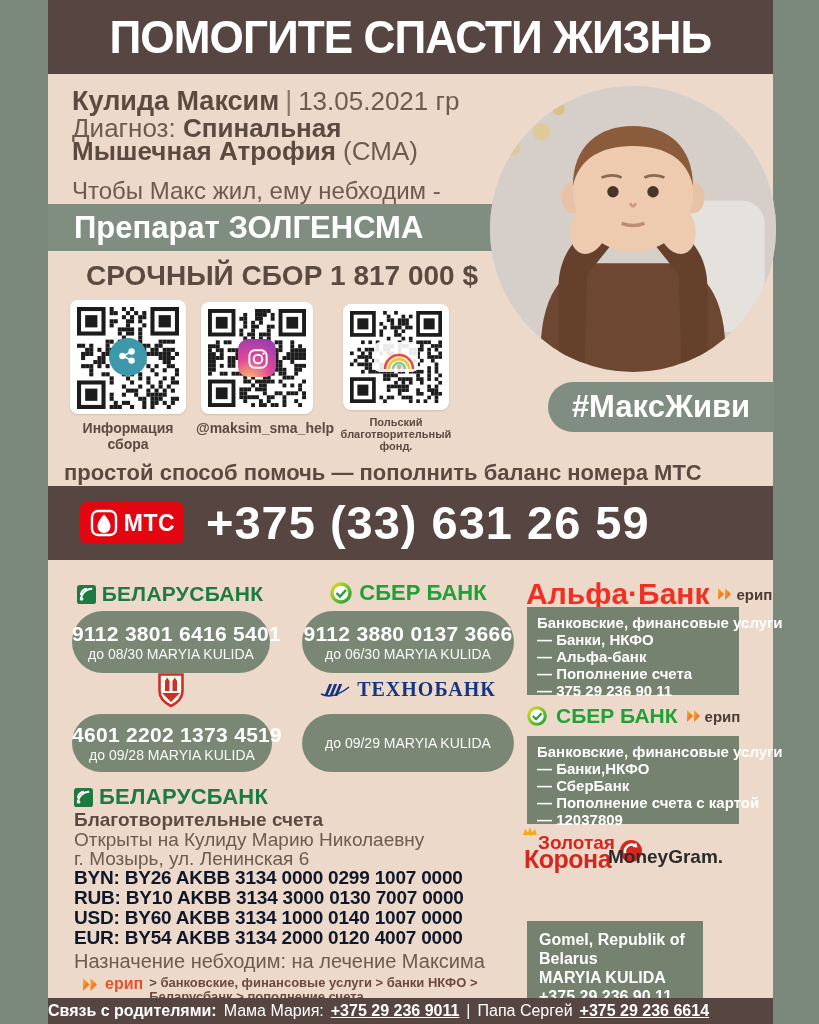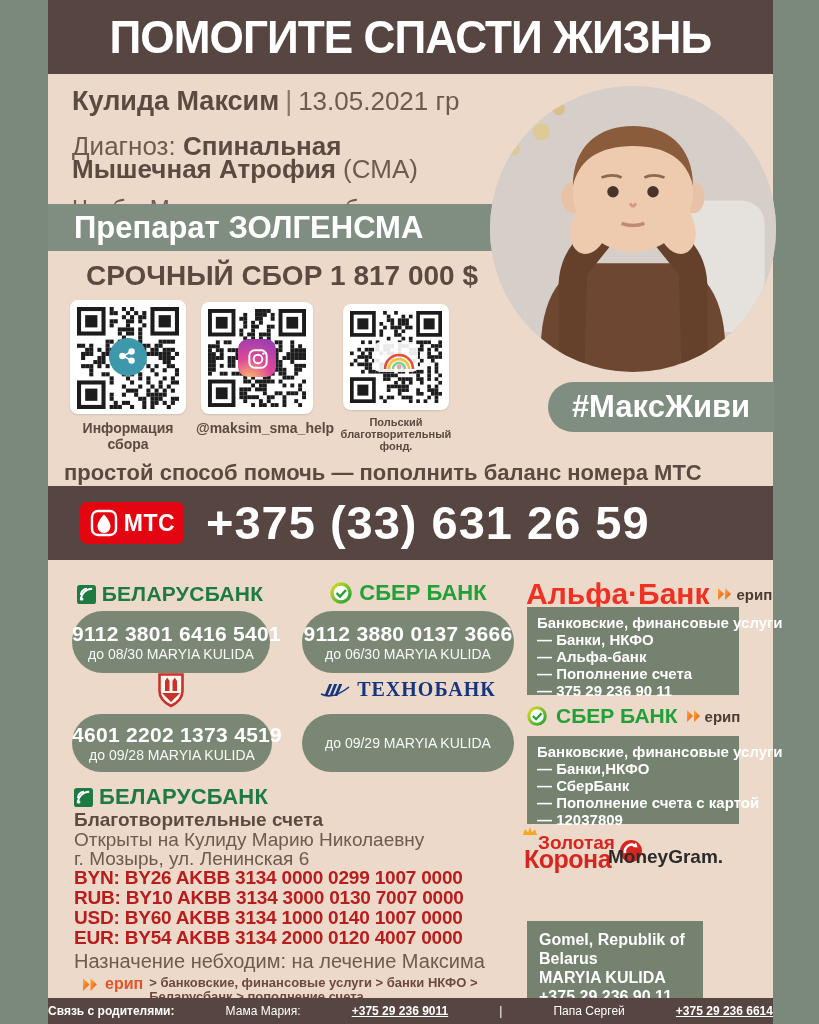--- a/index.html
+++ b/index.html
@@ -2,27 +2,27 @@
 <html><head>
 <meta charset="utf-8">
 <style>
   html,body{margin:0;padding:0;}
   .page{position:relative;width:819px;height:1024px;background:#7b897c;
         font-family:"Liberation Sans",sans-serif;overflow:hidden;}
   .col{position:absolute;left:48px;width:725px;}
   .header{top:0;height:74px;background:#564540;display:flex;align-items:center;justify-content:center;}
   .header span{color:#fff;font-weight:bold;font-size:46px;letter-spacing:-1px;transform:scaleX(.96);white-space:nowrap;}
   .main{top:74px;height:924px;background:#edd9c9;}
-  .footer{top:998px;height:26px;background:#564540;display:flex;align-items:center;justify-content:space-between;gap:7px;color:#fff;font-size:12px;white-space:nowrap;}
+  .footer{top:998px;height:26px;background:#564540;display:flex;align-items:center;justify-content:flex-start;gap:7px;color:#fff;font-size:16px;white-space:nowrap;}
   .footer .b{font-weight:bold;}
   .footer .ph{font-weight:bold;text-decoration:underline;color:#fff;} .lt{color:#6e5a4f;font-weight:400;}
   .b{font-weight:bold;}
 
   .info{position:absolute;left:24px;top:12px;}
-  .info .l1{font-size:27px;color:#5b4a41;margin-bottom:18px;white-space:nowrap;}
+  .info .l1{font-size:27px;color:#5b4a41;margin-bottom:0;white-space:nowrap;}
   .info .l1 .date{font-weight:400;color:#6e5a4f;font-size:26px;}
   .info .l1 .sep{font-weight:300;color:#8a766b;padding:0 6px;}
   .info .l23{font-size:26px;line-height:23px;color:#5b4a41;}
   .info .l4{margin-top:14px;font-size:24px;color:#6e5a4f;}
 
   .drug-band{position:absolute;left:0;top:130px;width:456px;height:47px;background:#7f8e80;display:flex;align-items:center;z-index:1;}
   .drug-band span{color:#fff;font-weight:bold;font-size:31px;padding-left:26px;white-space:nowrap;}
   .goal{position:absolute;left:38px;top:186px;font-size:28px;font-weight:bold;color:#5b4a41;white-space:nowrap;}
 
   .qr-card{position:absolute;text-align:center;}
@@ -53,21 +53,21 @@
   .pill{position:absolute;background:#7a8775;border-radius:32px;color:#fff;text-align:center;display:flex;flex-direction:column;justify-content:center;}
   .pill .num{font-size:21px;font-weight:bold;letter-spacing:.3px;white-space:nowrap;}
   .pill .val{font-size:14px;opacity:.95;white-space:nowrap;}
 
   .eriplist{position:absolute;background:#75826f;color:#fff;font-size:15px;font-weight:bold;line-height:17px;padding:7px 10px;box-sizing:border-box;}
   .eriplist div{white-space:nowrap;}
 
   .charity{position:absolute;left:26px;top:736px;width:452px;}
   .ch-title{font-size:19px;font-weight:bold;color:#5b4a41;line-height:20px;}
   .ch-line{font-size:19px;color:#6e5a4f;line-height:19px;}
-  .iban{font-size:19px;font-weight:bold;color:#b91c1c;line-height:20px;letter-spacing:-.2px;white-space:nowrap;}
+  .iban{font-size:19px;font-weight:bold;color:#0f172a;line-height:20px;letter-spacing:-.2px;white-space:nowrap;}
   .purpose{font-size:20px;color:#6e5a4f;line-height:22px;margin-top:2px;white-space:nowrap;}
   .crumb{display:flex;align-items:flex-start;gap:6px;margin-top:4px;margin-left:8px;}
   .crumb .etxt{color:#e2552b;font-weight:bold;font-size:16px;line-height:15px;}
   .crumb .path{font-size:13px;font-weight:bold;color:#6b4a3c;line-height:14px;}
 
   .zk{position:absolute;left:476px;top:760px;display:flex;align-items:center;gap:4px;}
   .zk-t{color:#d6261f;font-weight:bold;line-height:17px;position:relative;}
   .zk-t .t1{font-size:19px;display:block;margin-left:14px;}
   .zk-t .t2{font-size:25px;display:block;letter-spacing:-.5px;}
   .zk-crown{position:absolute;left:-2px;top:-8px;}

